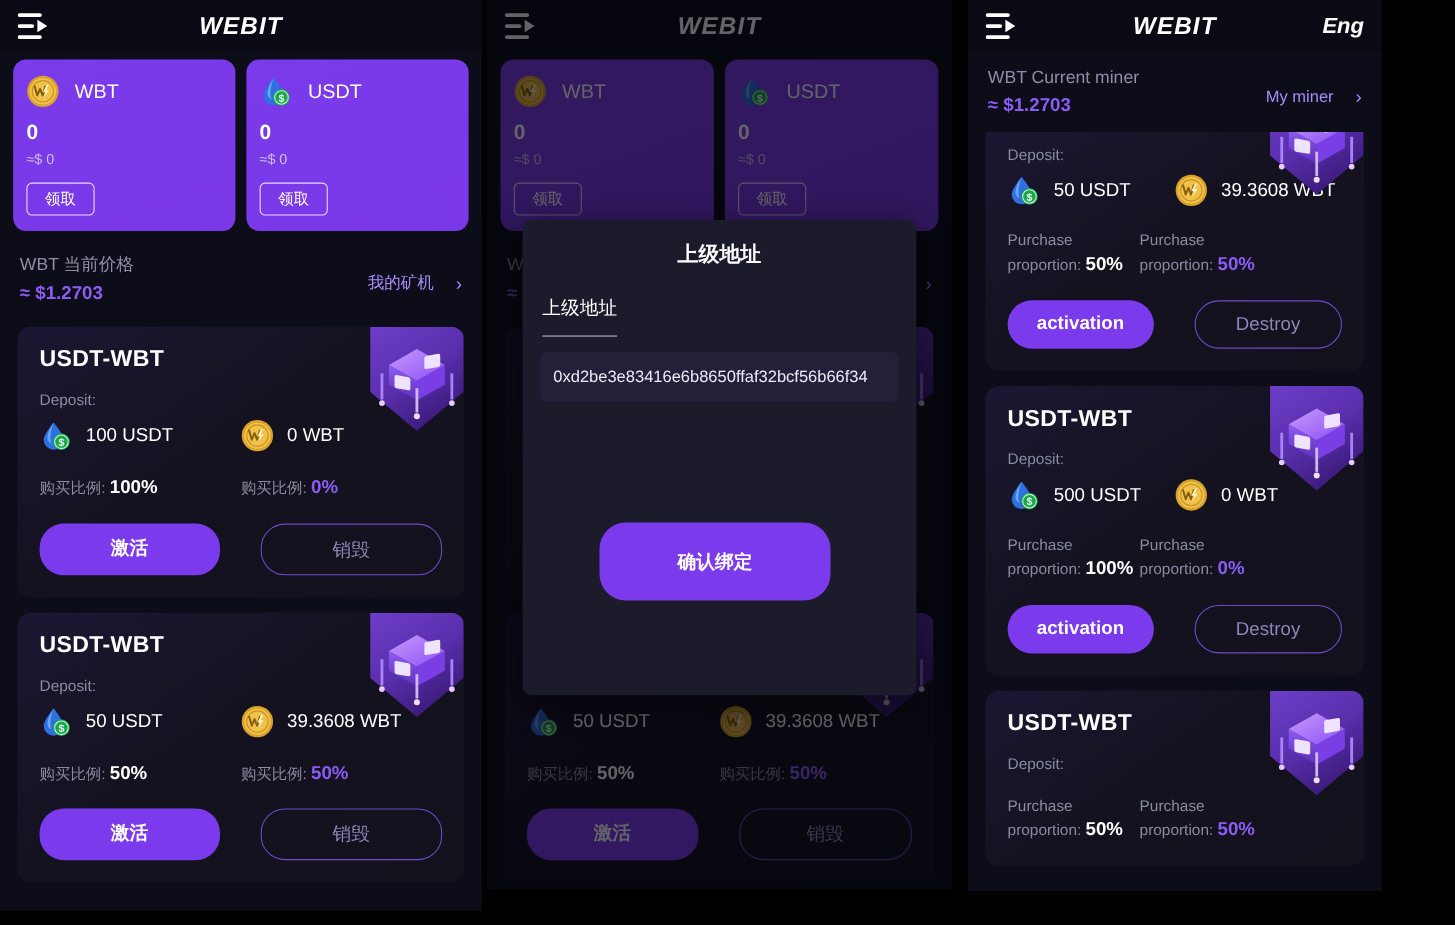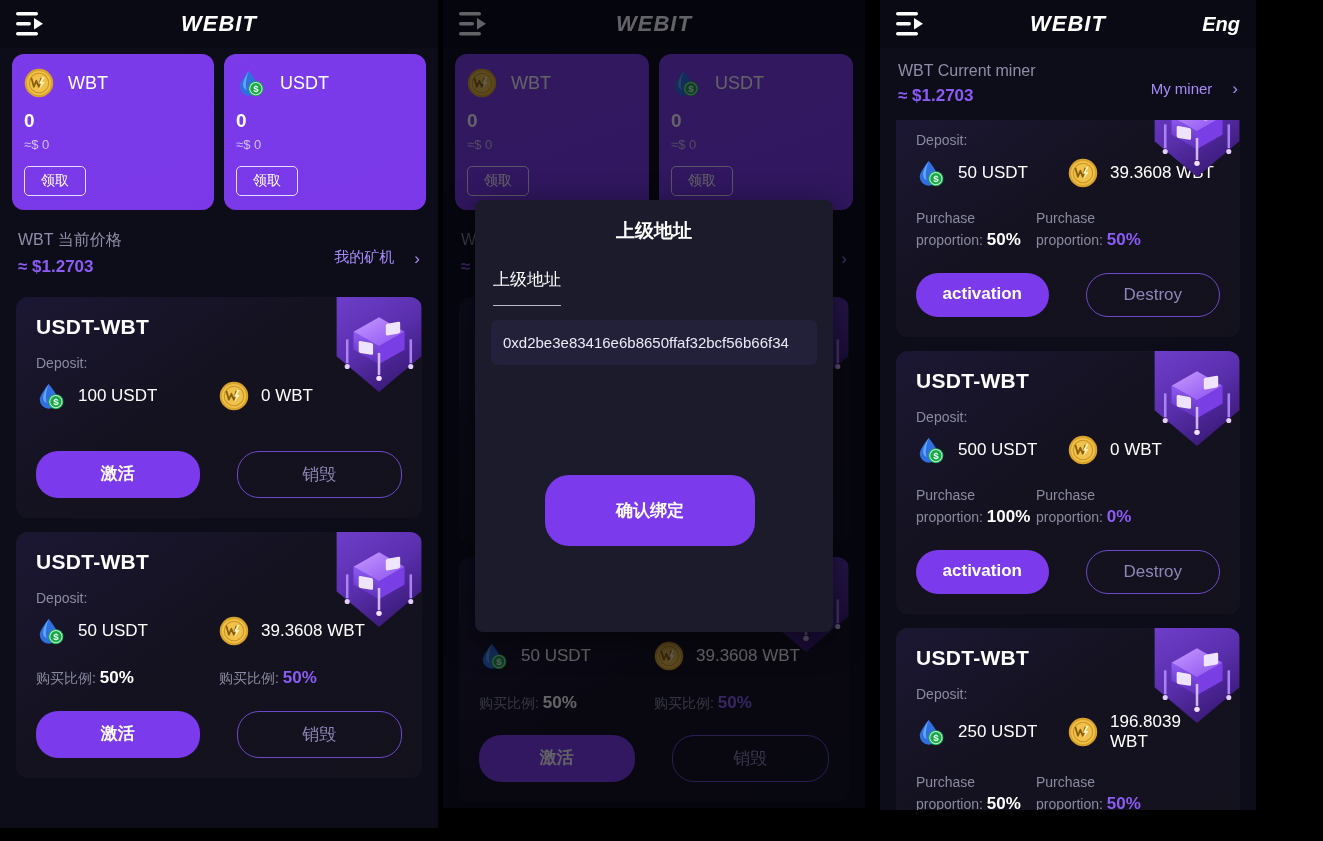--- a/index.html
+++ b/index.html
@@ -268,20 +268,28 @@
             <span class="dep-val">100 USDT</span>
           </div>
           <div class="dep-cell">
             <svg class="dep-coin">
                 <use href="#ic-wbt"></use>
               </svg>
             <span class="dep-val">0 WBT</span>
           </div>
         </div>
         <div class="prop-row">
+          <div class="prop-cell">
+            <span>购买比例:</span>
+            <span class="v">100%</span>
+          </div>
+          <div class="prop-cell alt">
+            <span>购买比例:</span>
+            <span class="v">0%</span>
+          </div>
         </div>
         <div class="btn-row">
           <div class="btn btn-primary">激活</div>
           <div class="btn btn-ghost">销毁</div>
         </div>
       </div>
 
       <div class="pool-card" style="margin-top:14px">
         <svg class="cube">
             <use href="#ic-cube"></use>
@@ -543,34 +551,20 @@
           <div class="btn btn-ghost">Destroy</div>
         </div>
       </div>
 
       <div class="pool-card" style="margin-top:14px">
         <svg class="cube">
             <use href="#ic-cube"></use>
           </svg>
         <div class="pool-title">USDT-WBT</div>
         <div class="dep-label">Deposit:</div>
-        <div class="dep-row">
-          <div class="dep-cell">
-            <svg class="dep-coin">
-                <use href="#ic-usdt"></use>
-              </svg>
-            <span class="dep-val">250 USDT</span>
-          </div>
-          <div class="dep-cell">
-            <svg class="dep-coin">
-                <use href="#ic-wbt"></use>
-              </svg>
-            <span class="dep-val">196.8039 WBT</span>
-          </div>
-        </div>
         <div class="prop-row">
           <div class="prop-cell" style="max-width:120px">
             <span>Purchase proportion:</span>
             <span class="v">50%</span>
           </div>
           <div class="prop-cell alt" style="max-width:120px">
             <span>Purchase proportion:</span>
             <span class="v">50%</span>
           </div>
         </div>

